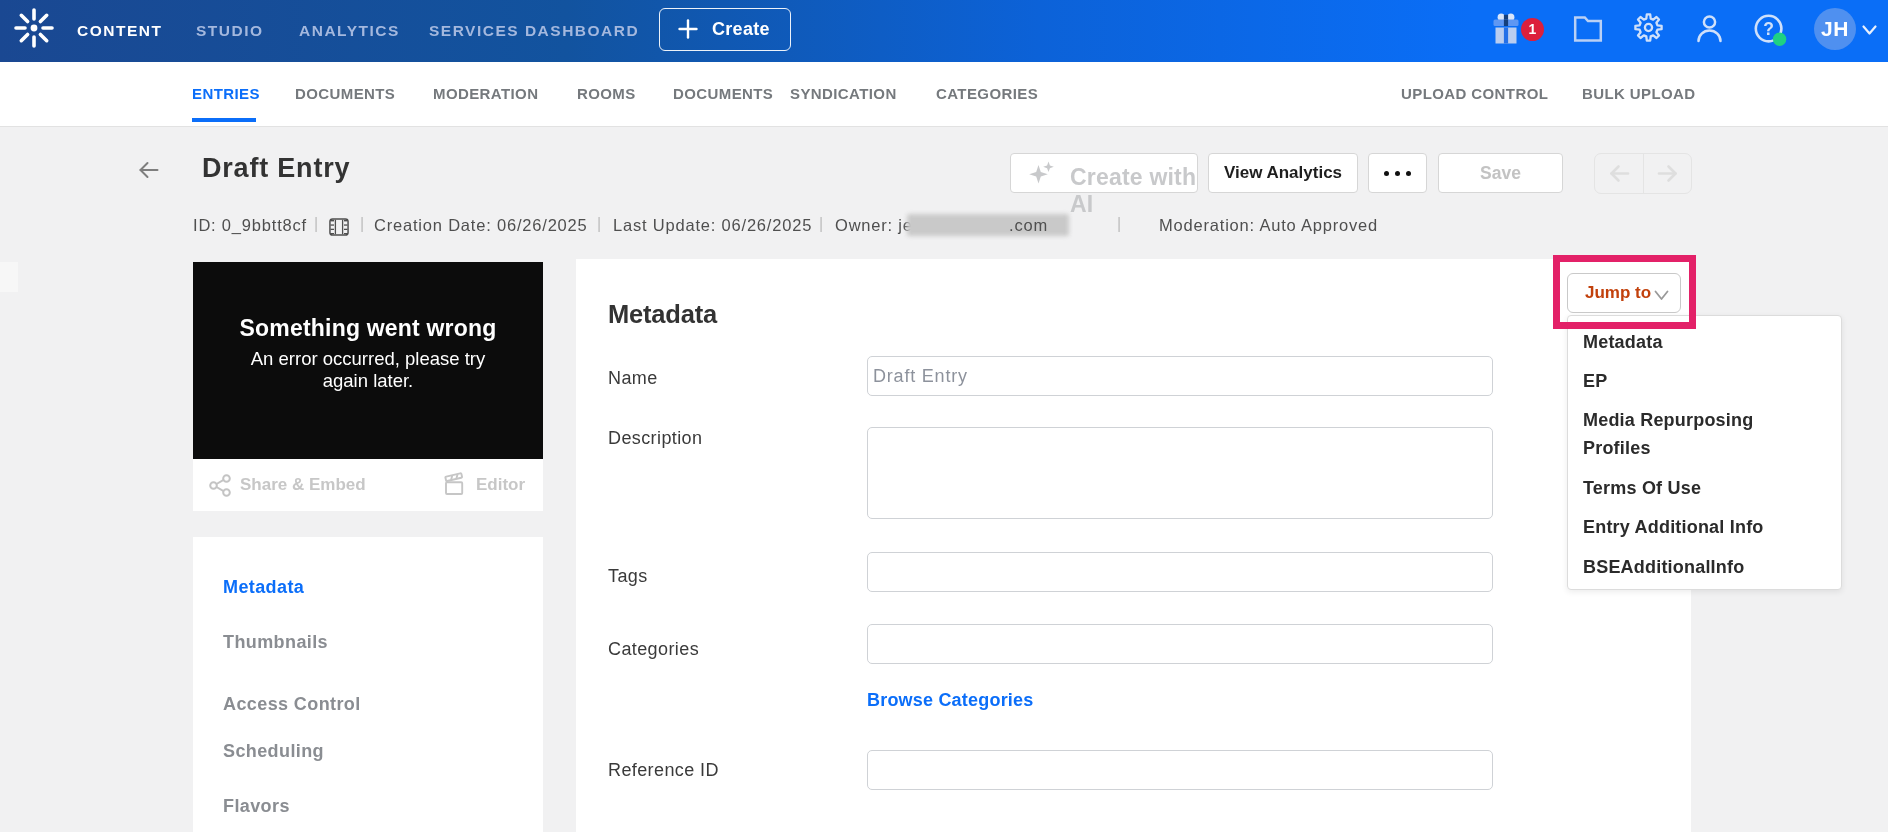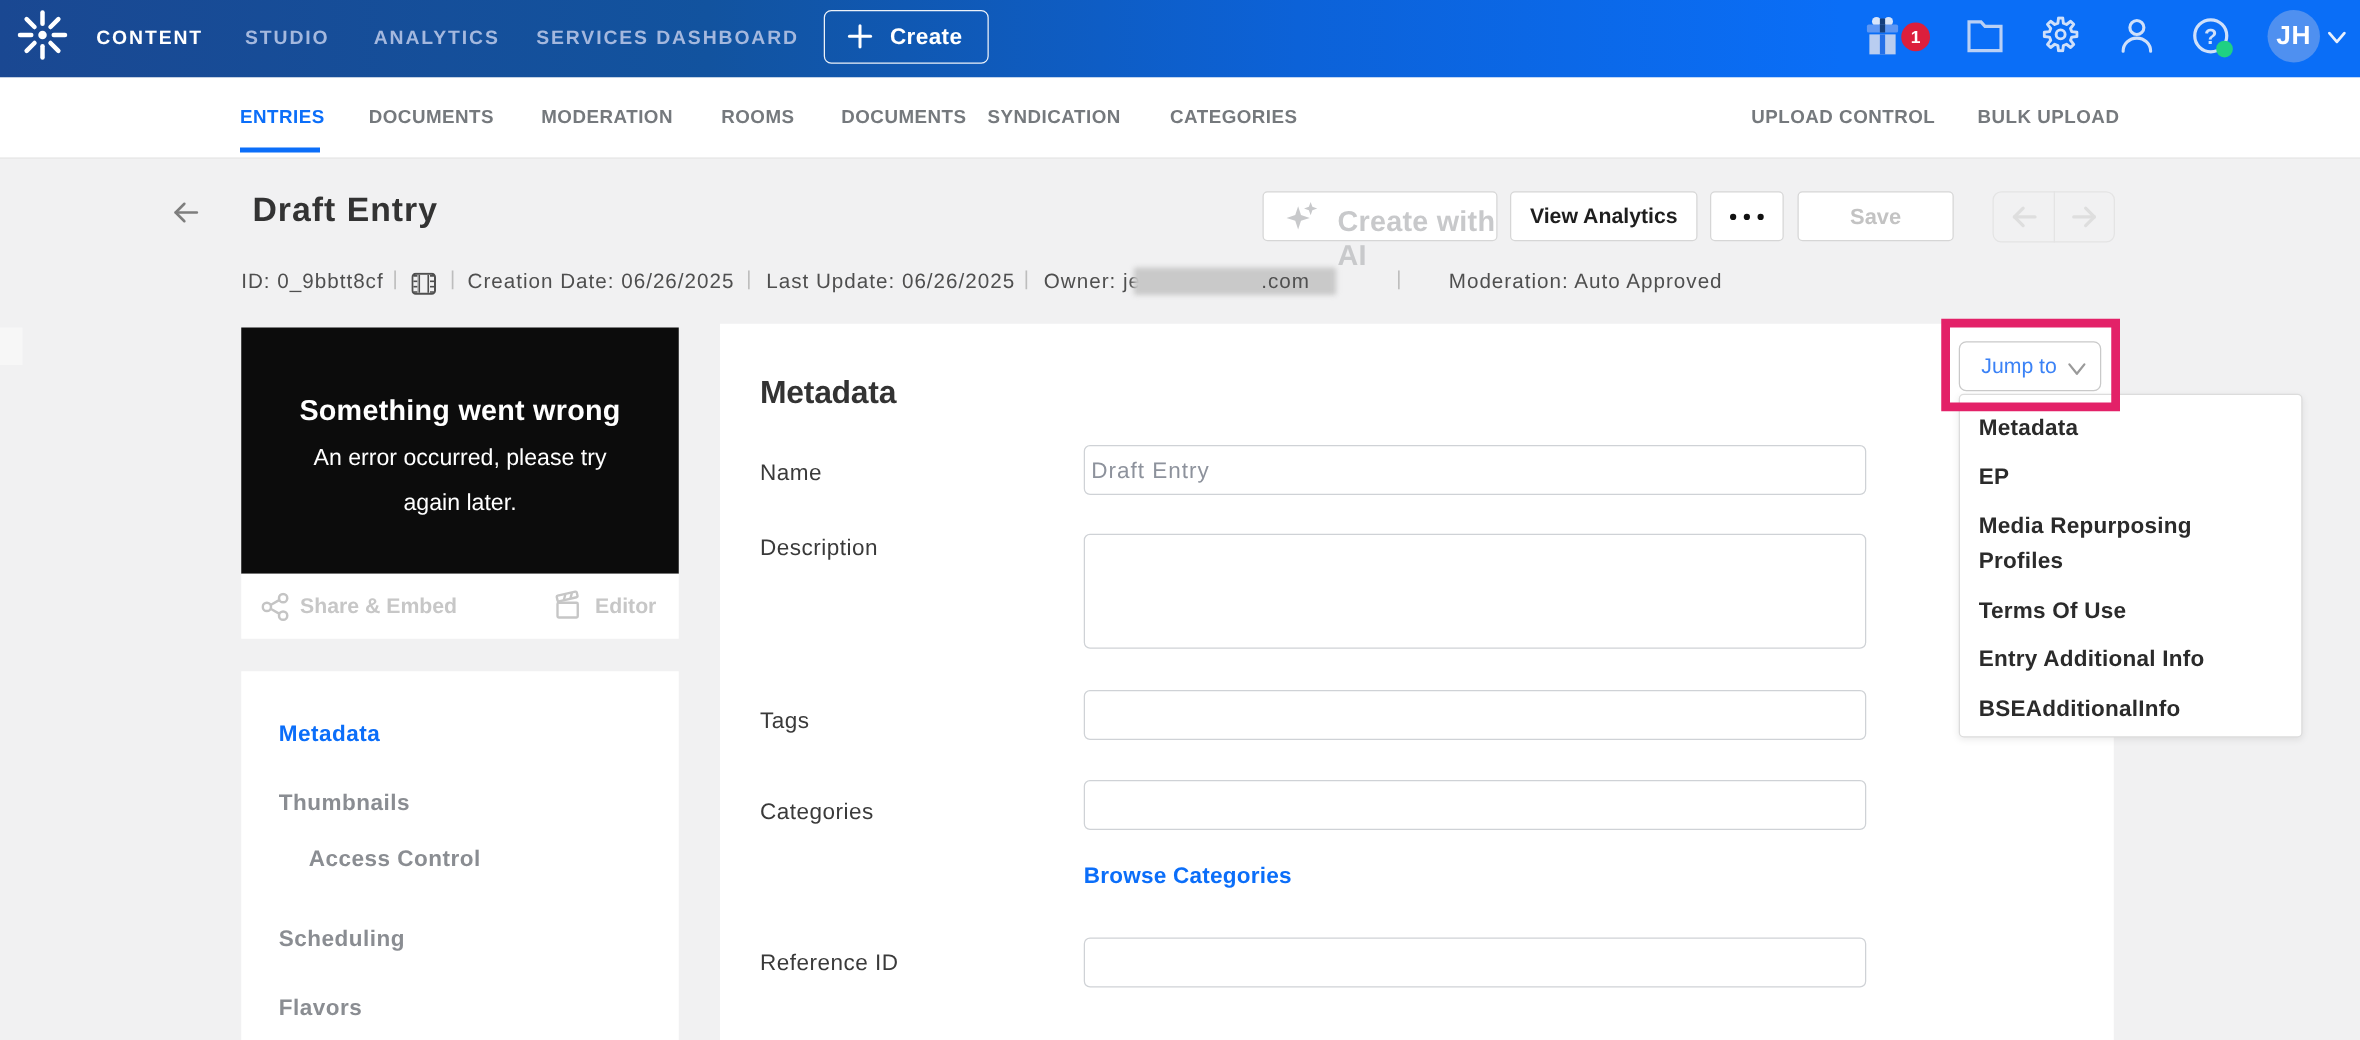--- a/index.html
+++ b/index.html
@@ -32,39 +32,39 @@
 
   
   .meta { position:absolute; top:216px; font-size:16.5px; color:#4f4f4f; white-space:nowrap; letter-spacing:0.8px; }
   .pipe { position:absolute; top:215px; font-size:16px; color:#bdbdbd; }
   #redact { position:absolute; left:907px; top:214px; width:162px; height:22px; background:#c9c9c9;
     border-radius:2px; filter:blur(2px); }
 
   
   #blackbox { position:absolute; left:193px; top:262px; width:350px; height:197px; background:#0c0c0c; color:#fff; text-align:center; }
   #blackbox h2 { font-size:23px; margin-top:53px; letter-spacing:0.2px; }
-  #blackbox p { font-size:18.5px; line-height:36px; margin-top:6px; }
+  #blackbox p { font-size:18.5px; line-height:22px; margin-top:6px; }
   #sharestrip { position:absolute; left:193px; top:459px; width:350px; height:52px; background:#fff; }
   .graybold { color:#c7c7c7; font-weight:bold; font-size:17px; }
   #menucard { position:absolute; left:193px; top:537px; width:350px; height:295px; background:#fff; }
   .mitem { position:absolute; left:30px; font-size:18px; letter-spacing:0.4px; font-weight:bold; color:#8a8d92; }
   .mitem.active { color:#0b6ef9; }
 
   
   #mainpanel { position:absolute; left:576px; top:259px; width:1115px; height:573px; background:#fff; }
   #mainpanel h1 { position:absolute; left:32px; top:41px; font-size:25.5px; letter-spacing:-0.2px; color:#333; }
   .flabel { position:absolute; left:32px; font-size:18px; letter-spacing:0.4px; color:#3a3a3a; }
   .finput { position:absolute; left:291px; width:626px; height:40px; border:1px solid #cfd2d6; border-radius:5px; background:#fff; }
   #browsecat { position:absolute; left:291px; top:431px; font-size:18px; letter-spacing:0.2px; font-weight:bold; color:#0b6ef9; }
 
   
   #pinkbox { position:absolute; left:1553px; top:255px; width:143px; height:74px; border:7px solid #e32168; }
   #jumpbtn { position:absolute; left:1567px; top:273px; width:114px; height:40px; background:#fff;
     border:1px solid #c9c9c9; border-radius:6px; }
-  #jumpbtn span { position:absolute; left:17px; top:9px; font-size:17px; color:#3b82f6; }
+  #jumpbtn span { position:absolute; left:17px; top:9px; font-size:17px; color:#c2410c;font-weight:bold; }
   #dropdown { position:absolute; left:1567px; top:315px; width:275px; height:275px; background:#fff;
     border:1px solid #dcdcdc; border-radius:4px; box-shadow:0 2px 6px rgba(0,0,0,0.08); }
   .ditem { position:absolute; left:15px; font-size:18px; letter-spacing:0.2px; font-weight:bold; color:#2b2b2b; }
 
   #lefttab { position:absolute; left:0; top:262px; width:18px; height:30px; background:#f7f7f7; }
 </style>
 </head>
 <body>
 
 <div id="header">
@@ -235,21 +235,21 @@
         <line x1="7.2" y1="9" x2="9.4" y2="4.8"></line>
         <line x1="12.6" y1="9" x2="14.8" y2="4.8"></line>
       </g>
     </g>
   </svg>
   <div class="graybold abs" style="left:283px; top:16px;">Editor</div>
 </div>
 <div id="menucard">
   <div class="mitem active" style="top:40px;">Metadata</div>
   <div class="mitem" style="top:95px;">Thumbnails</div>
-  <div class="mitem" style="top:140px;margin-left:24px;">Access Control</div>
+  <div class="mitem" style="top:157px;">Access Control</div>
   <div class="mitem" style="top:204px;">Scheduling</div>
   <div class="mitem" style="top:259px;">Flavors</div>
 </div>
 
 <div id="mainpanel">
   <h1>Metadata</h1>
   <div class="flabel" style="top:109px;">Name</div>
   <div class="finput" style="top:97px; line-height:38px; padding-left:5px; font-size:18px; letter-spacing:0.8px; color:#8d929c;">Draft Entry</div>
   <div class="flabel" style="top:169px;">Description</div>
   <div class="finput" style="top:168px; height:92px;"></div>

